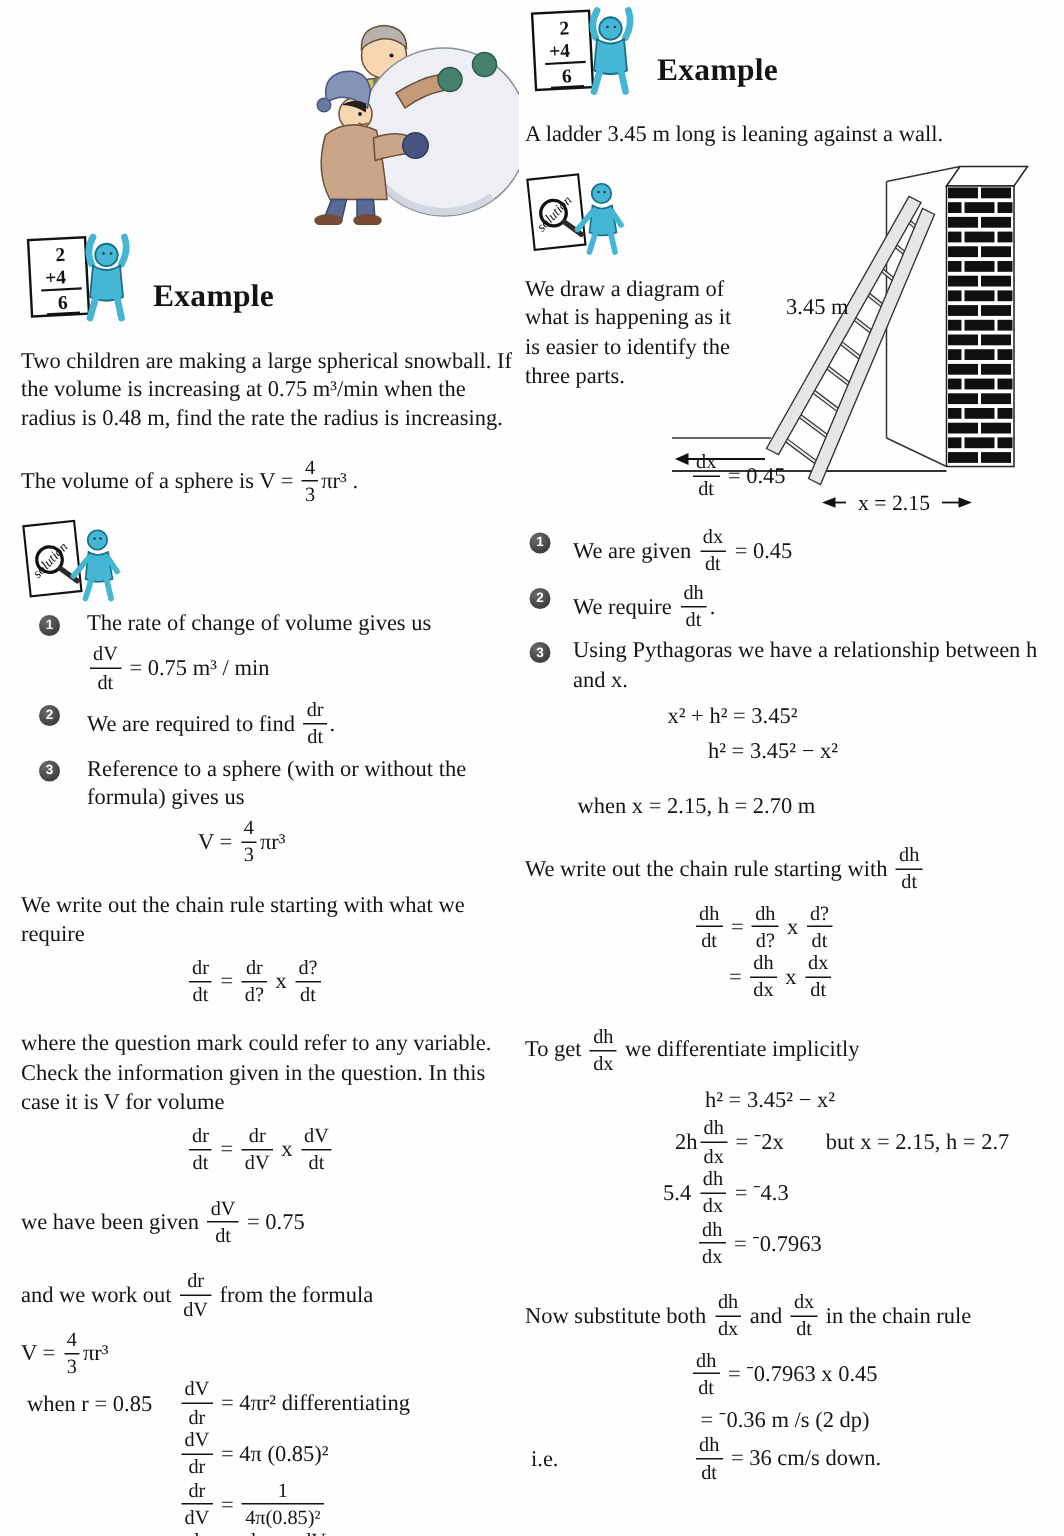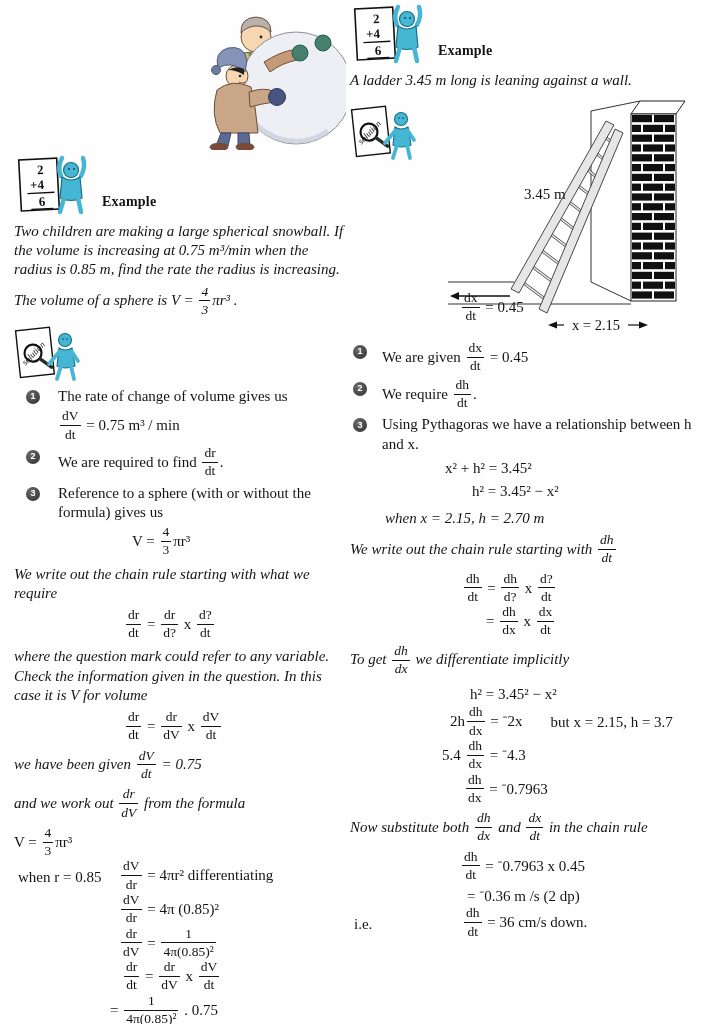--- a/index.html
+++ b/index.html
@@ -3,25 +3,25 @@
 <meta charset="utf-8">
 <style>
   html,body{margin:0;padding:0;background:#ffffff;}
   .page{position:relative;width:709px;height:1024px;background:#fefefe;overflow:hidden;
         font-family:"Liberation Serif",serif;color:#141414;}
   .col{position:absolute;top:0;}
   .col-left{left:14px;width:332px;}
   .col-right{left:350px;width:358px;}
 
   .ex-header{display:flex;align-items:flex-end;gap:10px;height:62px;margin:3px 0 5px;width:230px;}
-  .ex-title{font-size:14px;font-weight:bold;margin:0 0 6px 0;letter-spacing:.2px;}
+  .ex-title{font-size:21px;font-weight:bold;margin:0 0 6px 0;letter-spacing:.2px;}
 
   .float-art{float:right;width:142px;height:150px;margin:0 0 4px 4px;}
 
-  .para{font-size:15px;line-height:1.28;margin:6px 0 6px;font-style:italic;}
+  .para{font-size:15px;line-height:1.28;margin:16px 0 6px;}
   .sol{margin:3px 0 5px;height:58px;}
 
   .step{position:relative;margin:4px 0;padding-left:44px;font-size:15px;line-height:1.28;}
   .col-right .step{padding-left:32px;}
   .bullet{position:absolute;left:12px;top:3px;width:14px;height:14px;border-radius:50%;
           background:radial-gradient(circle at 35% 30%, #6a6a6a, #2e2e2e);color:#fff;
           font-size:9px;font-weight:bold;display:flex;align-items:center;justify-content:center;
           font-family:"Liberation Sans",sans-serif;}
   .col-right .bullet{left:3px;}
 
@@ -101,21 +101,21 @@
       <circle cx="57" cy="16" r="7.5" fill="#45b6d3" stroke-width="1.2"></circle>
       <path d="M48,23 Q57,29 66,23 L68,44 Q57,49 46,44 Z" fill="#45b6d3" stroke-width="1.2"></path>
       <path d="M50,44 L46,58" fill="none" stroke="#45b6d3" stroke-width="4.5" stroke-linecap="round"></path>
       <path d="M64,44 L67,58" fill="none" stroke="#45b6d3" stroke-width="4.5" stroke-linecap="round"></path>
       <circle cx="55" cy="15" r="0.9" fill="#0d3b4a" stroke="none"></circle>
       <circle cx="60" cy="15" r="0.9" fill="#0d3b4a" stroke="none"></circle>
     </g>
   </svg>
         <h2 class="ex-title"><span class="mline">Example</span></h2>
       </div>
-      <div class="para"><span class="mline">Two children are making a large spherical snowball.  If the volume is increasing at 0.75 m³/min when the radius is 0.85 m, find the rate the radius is increasing.</span></div>
+      <div class="para"><span class="mline">Two children are making a large spherical snowball.  If the volume is increasing at 0.75 m³/min when the radius is 0.48 m, find the rate the radius is increasing.</span></div>
       <div class="para"><span class="mline">The volume of a sphere is V = <span class="frac">
             <span class="fnum">4</span>
             <span class="fbar"></span>
             <span class="fden">3</span>
           </span>πr³ .</span></div>
       <div class="sol"><svg width="72" height="58" viewBox="0 0 72 58">
     <g transform="rotate(-6 20 29)">
       <rect x="4" y="5" width="34" height="47" fill="#ffffff" stroke="#111" stroke-width="1.4"></rect>
       <text x="20" y="32" transform="rotate(-40 20 30)" text-anchor="middle" font-size="9" font-style="italic">solution</text>
       <circle cx="19" cy="29" r="8.5" fill="none" stroke="#111" stroke-width="2.2"></circle>
@@ -292,20 +292,21 @@
       <circle cx="51" cy="16" r="6.5" fill="#45b6d3" stroke-width="1.1"></circle>
       <path d="M45,24 Q51,28 58,24 L61,42 Q51,46 43,42 Z" fill="#45b6d3" stroke-width="1.1"></path>
       <path d="M45,28 L35,40" fill="none" stroke="#45b6d3" stroke-width="3.8" stroke-linecap="round"></path>
       <path d="M58,28 L64,37" fill="none" stroke="#45b6d3" stroke-width="3.8" stroke-linecap="round"></path>
       <path d="M47,42 L43,55" fill="none" stroke="#45b6d3" stroke-width="3.8" stroke-linecap="round"></path>
       <path d="M57,42 L60,55" fill="none" stroke="#45b6d3" stroke-width="3.8" stroke-linecap="round"></path>
       <circle cx="49" cy="15" r="0.8" fill="#0d3b4a" stroke="none"></circle>
       <circle cx="53" cy="15" r="0.8" fill="#0d3b4a" stroke="none"></circle>
     </g>
   </svg></div>
+        <div class="para dpara"><span class="mline">We draw a diagram of what is happening as it is easier to identify the three parts.</span></div>
         <svg class="ladder-svg" width="259" height="240" viewBox="0 0 259 240">
     <line x1="143" y1="15" x2="143" y2="186" stroke="#333" stroke-width="1"></line>
     <line x1="143" y1="15" x2="192" y2="5" stroke="#333" stroke-width="1"></line>
     <polygon points="183,18 192,5 237,5 228,18" fill="#fff" stroke="#222" stroke-width="1"></polygon>
     <rect x="183" y="18" width="45" height="187" fill="#fff" stroke="#222" stroke-width="1"></rect>
     <g id="bricks">
             <rect x="184" y="19" width="20" height="7.2" fill="#101010"></rect>
             <rect x="206" y="19" width="20" height="7.2" fill="#101010"></rect>
             <rect x="184" y="28.8" width="9" height="7.2" fill="#101010"></rect>
             <rect x="195" y="28.8" width="20" height="7.2" fill="#101010"></rect>
@@ -447,21 +448,21 @@
           </span> we differentiate implicitly</span></div>
       <div class="eq">
         <span class="mline eq-body" style="margin-left: 120px;">h² = 3.45² − x²</span>
       </div>
       <div class="eq">
         <span class="mline eq-body" style="margin-left: 100px;">2h<span class="frac">
             <span class="fnum">dh</span>
             <span class="fbar"></span>
             <span class="fden">dx</span>
           </span> = ⁻2x</span>
-        <span class="eq-note"><span class="mline">but x = 2.15, h = 3.7</span></span>
+        <span class="eq-note"><span class="mline">but x = 2.15, h = 2.7</span></span>
       </div>
       <div class="eq">
         <span class="mline eq-body" style="margin-left: 92px;">5.4 <span class="frac">
             <span class="fnum">dh</span>
             <span class="fbar"></span>
             <span class="fden">dx</span>
           </span> = ⁻4.3</span>
       </div>
       <div class="eq">
         <span class="mline eq-body" style="margin-left: 114px;"><span class="frac">

